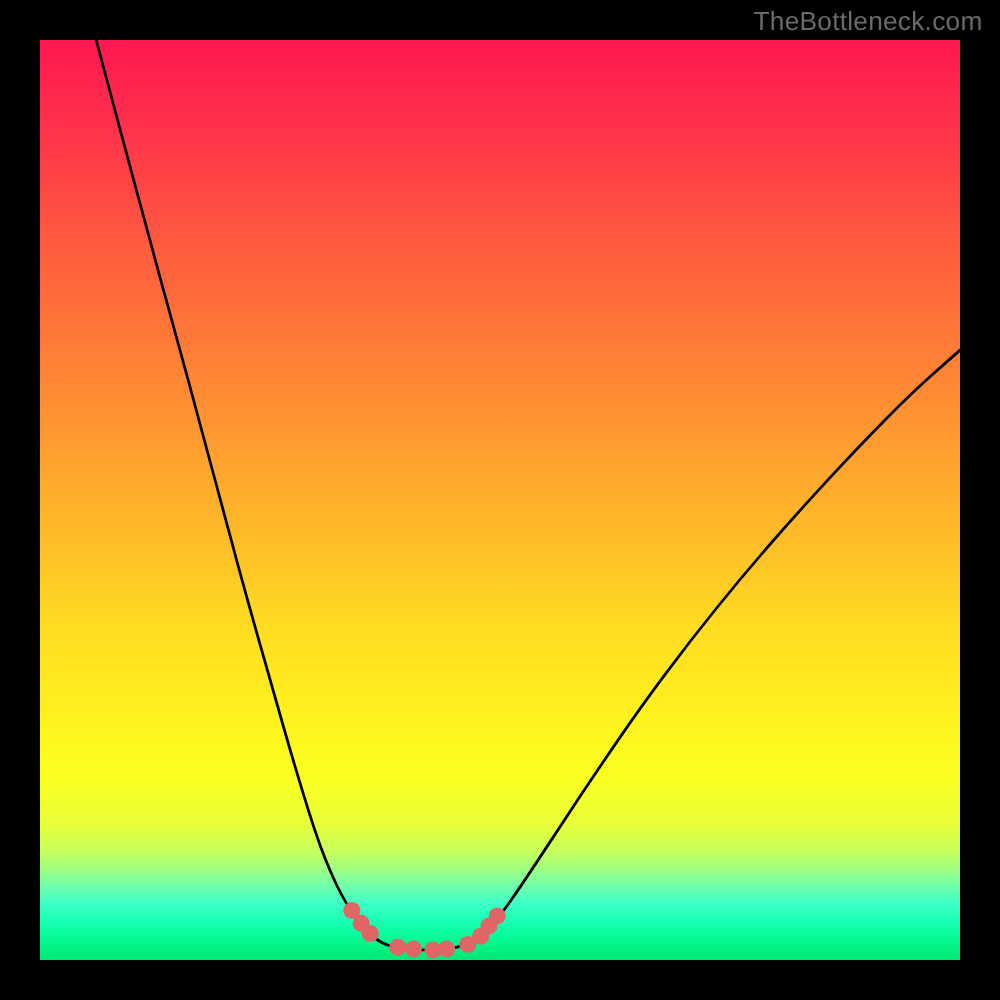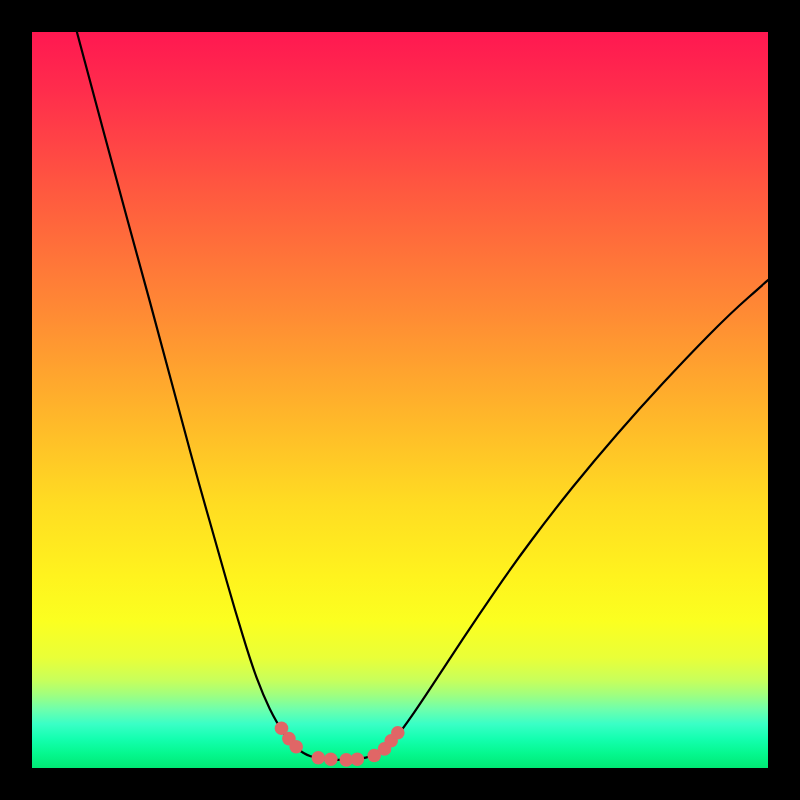--- a/index.html
+++ b/index.html
@@ -67,20 +67,21 @@
     color: #6a6a6a;
     font-size: 21px;
     letter-spacing: 0.2px;
     font-family: Arial, Helvetica, sans-serif;
   }
 </style>
 </head>
 <body>
 
 <div class="frame">
+  <div class="watermark">TheBottleneck.com</div>
   <div class="plot">
     <div class="gradient"></div>
     <svg class="curve" viewBox="0 0 736 736" preserveAspectRatio="none">
       <g id="curve-group">
           <path d="M 44.9 0.0 Q 44.9 0.0 53.0 30.2 Q 61.1 60.4 72.5 103.0 Q 83.9 145.7 95.3 187.3 Q 106.7 228.9 117.8 269.4 Q 128.8 309.9 138.7 347.0 Q 148.7 384.2 158.2 419.5 Q 167.8 454.8 177.4 488.3 Q 186.9 521.8 195.0 550.2 Q 203.1 578.5 210.9 603.9 Q 218.6 629.3 224.8 646.2 Q 231.1 663.1 237.7 676.8 Q 244.4 690.4 251.3 700.3 Q 258.3 710.2 265.0 716.1 Q 271.6 722.0 278.6 724.2 Q 285.6 726.4 291.8 727.2 Q 298.1 727.9 305.4 727.9 Q 312.8 727.9 319.8 727.5 Q 326.8 727.2 333.8 725.7 Q 340.8 724.2 347.0 720.2 Q 353.3 716.1 359.9 709.5 Q 366.5 702.9 376.8 688.2 Q 387.1 673.4 401.1 652.1 Q 415.1 630.8 430.9 606.8 Q 446.8 582.9 463.7 558.3 Q 480.6 533.6 500.1 507.5 Q 519.6 481.3 541.0 454.8 Q 562.3 428.4 585.1 402.2 Q 607.9 376.1 631.1 351.1 Q 654.3 326.0 676.0 304.0 Q 697.7 281.9 716.9 265.0 T 736.0 248.0 " fill="none" stroke="#000000" stroke-width="2.2" stroke-linecap="round"></path>
         </g>
       <g id="marker-group">
           <circle cx="249.5" cy="696.3" r="6.8" fill="#e06666" stroke="#c44a4a" stroke-width="0"></circle>
           <circle cx="256.9" cy="706.6" r="6.8" fill="#e06666" stroke="#c44a4a" stroke-width="0"></circle>
           <circle cx="264.2" cy="714.7" r="6.8" fill="#e06666" stroke="#c44a4a" stroke-width="0"></circle>

